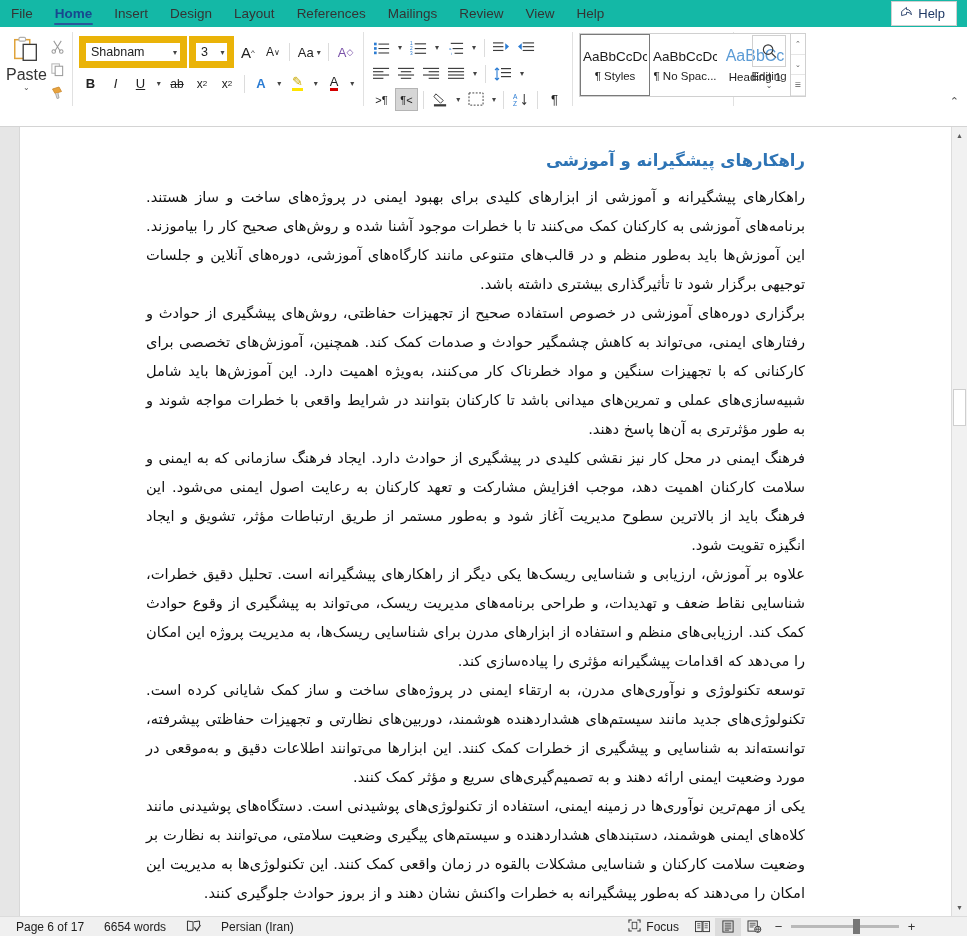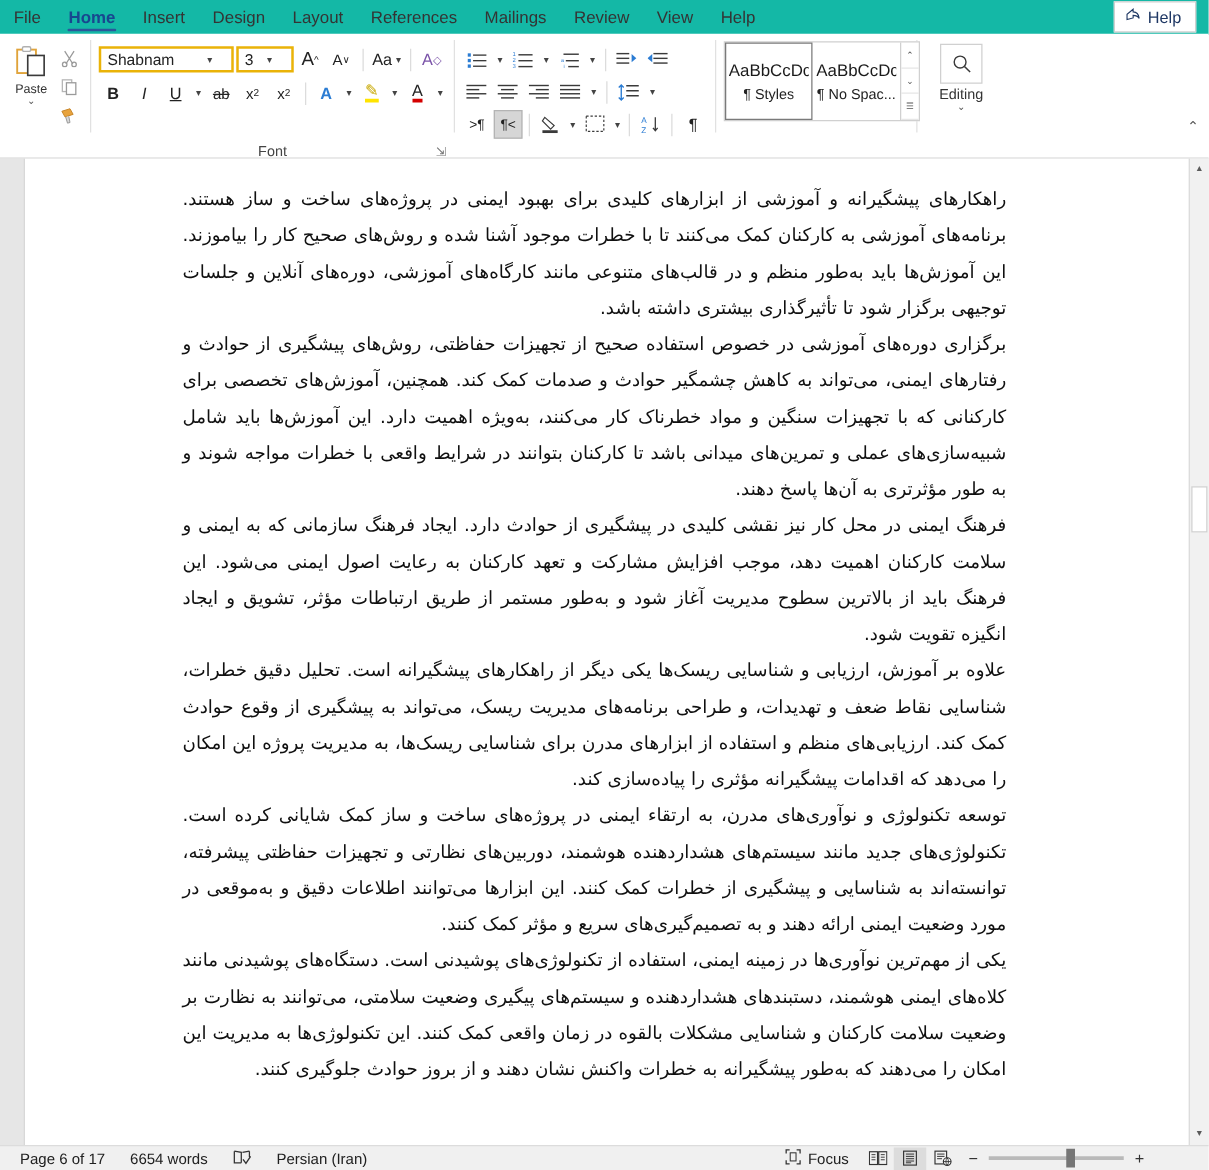--- a/index.html
+++ b/index.html
@@ -77,33 +77,33 @@
   }
   .grp-sep { width: 1px; background: #e1e1e1; margin: 4px 0 20px 0; }
 
   
   .clip-grp { width: 72px; }
   .paste-col {
     width: 44px; display: flex; flex-direction: column; align-items: center;
     cursor: pointer; padding-top: 2px;
   }
   .paste-ico { width: 30px; height: 30px; position: relative; }
-  .paste-label { font-size: 10px; color: #333; margin-top: 1px; }
+  .paste-label { font-size: 16px; color: #333; margin-top: 1px; }
   .paste-chev { font-size: 8px; color: #555; line-height: 8px; }
   .clip-small { display: flex; flex-direction: column; gap: 2px; padding-top: 3px; }
   .clip-small .ic { width: 22px; height: 21px; display: flex; align-items: center; justify-content: center; cursor: pointer; }
 
   
   .font-grp { width: 290px; }
   .font-rows { display: flex; flex-direction: column; gap: 4px; width: 100%; padding-top: 3px; }
   .row { display: flex; align-items: center; gap: 2px; }
   .combo {
-    height: 21px; border: 2px solid #eab308; background: #fff;
+    height: 32px; border: 7px solid #eab308; background: #fff;
     display: flex; align-items: center; justify-content: space-between;
-    font-size: 12.5px; color: #222; padding: 0 15px 0 5px; cursor: pointer;
+    font-size: 12.5px; color: #222; padding: 0 3px 0 5px; cursor: pointer;
   }
   .combo.font-name { width: 113px; }
   .combo.font-size { width: 47px; }
   .combo .cv { overflow: hidden; white-space: nowrap; }
   .chev { font-size: 8px; color: #444; padding-left: 3px; }
   .ibtn {
     min-width: 23px; height: 23px; border: 1px solid transparent;
     display: inline-flex; align-items: center; justify-content: center;
     font-size: 13px; color: #222; cursor: pointer; background: transparent;
     padding: 0 2px;
@@ -538,20 +538,24 @@
     <div class="grp-body">
       <div class="gallery">
         <div class="style-card sel">
           <span class="style-prev">AaBbCcDc</span>
           <span class="style-name">¶ Styles</span>
         </div>
         <div class="style-card">
           <span class="style-prev">AaBbCcDc</span>
           <span class="style-name">¶ No Spac...</span>
         </div>
+        <div class="style-card">
+          <span class="style-prev h1">AaBbCс</span>
+          <span class="style-name">Heading 1</span>
+        </div>
         <div class="gal-scroll">
           <div>⌃</div>
           <div>⌄</div>
           <div>☰</div>
         </div>
       </div>
     </div>
     <div class="grp-label">
       <span>Styles</span>
       <span class="dlg">⇲</span>
@@ -576,20 +580,21 @@
   </div>
 
   <div class="collapse-ribbon">⌃</div>
 </div>
 
 <div class="docarea">
   <div class="left-gutter"></div>
 
   <div class="page">
     <div class="page-inner">
+      <h2 class="doc-h">راهکارهای پیشگیرانه و آموزشی</h2>
       <p class="doc-p">راهکارهای پیشگیرانه و آموزشی از ابزارهای کلیدی برای بهبود ایمنی در پروژه‌های ساخت و ساز هستند. برنامه‌های آموزشی به کارکنان کمک می‌کنند تا با خطرات موجود آشنا شده و روش‌های صحیح کار را بیاموزند. این آموزش‌ها باید به‌طور منظم و در قالب‌های متنوعی مانند کارگاه‌های آموزشی، دوره‌های آنلاین و جلسات توجیهی برگزار شود تا تأثیرگذاری بیشتری داشته باشد.</p>
       <p class="doc-p">برگزاری دوره‌های آموزشی در خصوص استفاده صحیح از تجهیزات حفاظتی، روش‌های پیشگیری از حوادث و رفتارهای ایمنی، می‌تواند به کاهش چشمگیر حوادث و صدمات کمک کند. همچنین، آموزش‌های تخصصی برای کارکنانی که با تجهیزات سنگین و مواد خطرناک کار می‌کنند، به‌ویژه اهمیت دارد. این آموزش‌ها باید شامل شبیه‌سازی‌های عملی و تمرین‌های میدانی باشد تا کارکنان بتوانند در شرایط واقعی با خطرات مواجه شوند و به طور مؤثرتری به آن‌ها پاسخ دهند.</p>
       <p class="doc-p">فرهنگ ایمنی در محل کار نیز نقشی کلیدی در پیشگیری از حوادث دارد. ایجاد فرهنگ سازمانی که به ایمنی و سلامت کارکنان اهمیت دهد، موجب افزایش مشارکت و تعهد کارکنان به رعایت اصول ایمنی می‌شود. این فرهنگ باید از بالاترین سطوح مدیریت آغاز شود و به‌طور مستمر از طریق ارتباطات مؤثر، تشویق و ایجاد انگیزه تقویت شود.</p>
       <p class="doc-p">علاوه بر آموزش، ارزیابی و شناسایی ریسک‌ها یکی دیگر از راهکارهای پیشگیرانه است. تحلیل دقیق خطرات، شناسایی نقاط ضعف و تهدیدات، و طراحی برنامه‌های مدیریت ریسک، می‌تواند به پیشگیری از وقوع حوادث کمک کند. ارزیابی‌های منظم و استفاده از ابزارهای مدرن برای شناسایی ریسک‌ها، به مدیریت پروژه این امکان را می‌دهد که اقدامات پیشگیرانه مؤثری را پیاده‌سازی کند.</p>
       <p class="doc-p">توسعه تکنولوژی و نوآوری‌های مدرن، به ارتقاء ایمنی در پروژه‌های ساخت و ساز کمک شایانی کرده است. تکنولوژی‌های جدید مانند سیستم‌های هشداردهنده هوشمند، دوربین‌های نظارتی و تجهیزات حفاظتی پیشرفته، توانسته‌اند به شناسایی و پیشگیری از خطرات کمک کنند. این ابزارها می‌توانند اطلاعات دقیق و به‌موقعی در مورد وضعیت ایمنی ارائه دهند و به تصمیم‌گیری‌های سریع و مؤثر کمک کنند.</p>
       <p class="doc-p gap">یکی از مهم‌ترین نوآوری‌ها در زمینه ایمنی، استفاده از تکنولوژی‌های پوشیدنی است. دستگاه‌های پوشیدنی مانند کلاه‌های ایمنی هوشمند، دستبندهای هشداردهنده و سیستم‌های پیگیری وضعیت سلامتی، می‌توانند به نظارت بر وضعیت سلامت کارکنان و شناسایی مشکلات بالقوه در زمان واقعی کمک کنند. این تکنولوژی‌ها به مدیریت این امکان را می‌دهند که به‌طور پیشگیرانه به خطرات واکنش نشان دهند و از بروز حوادث جلوگیری کنند.</p>
 
     </div>
   </div>
 

